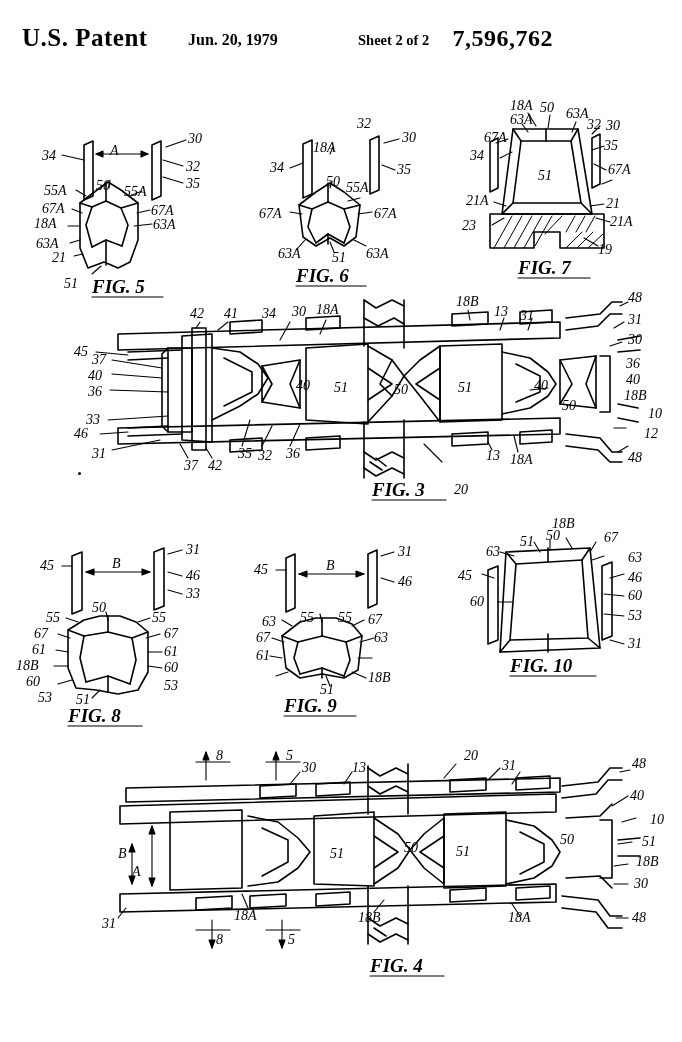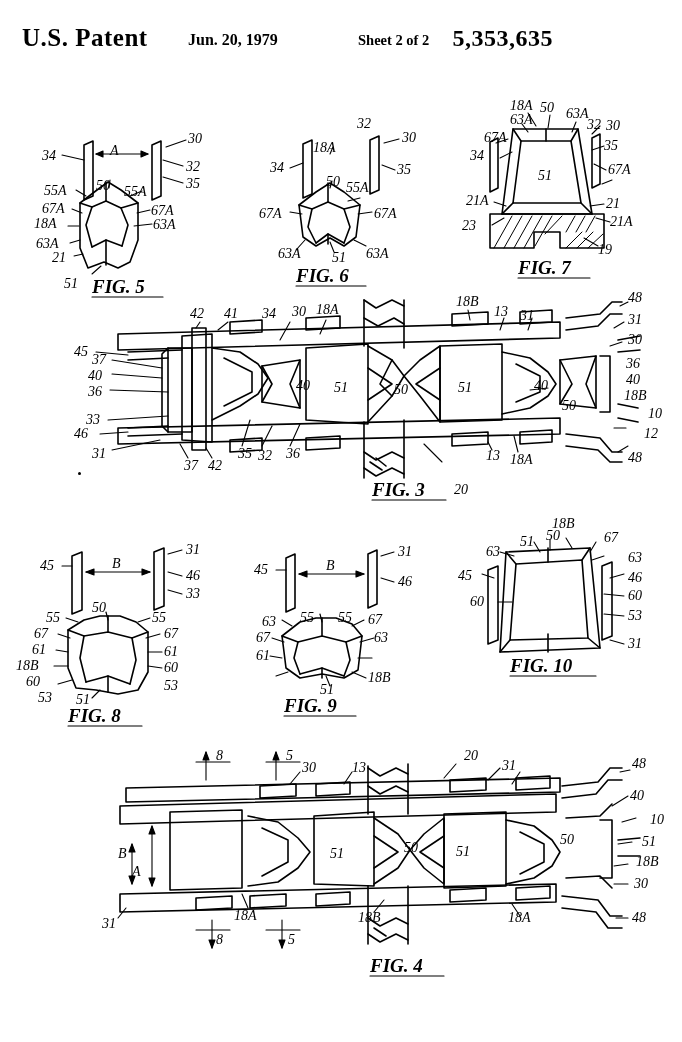--- a/index.html
+++ b/index.html
@@ -76,21 +76,21 @@
     left: 78px; top: 472px;
   }
 </style>
 </head>
 <body>
 
 <div class="header">
   <div class="hdr-patent">U.S. Patent</div>
   <div class="hdr-date">Jun. 20, 1979</div>
   <div class="hdr-sheet">Sheet 2 of 2</div>
-  <div class="hdr-number">5,353,635</div>
+  <div class="hdr-number">7,596,762</div>
 </div>
 
 <div class="dot"></div>
 
 <div id="sheet">
 <svg width="682" height="1042" viewBox="0 0 682 1042" xmlns="http://www.w3.org/2000/svg" fill="none" stroke="#000" stroke-width="1.6" stroke-linecap="round" stroke-linejoin="round">
 
   <style>
     text { font-family: "Liberation Serif", serif; font-size: 14px; fill:#000; stroke:none; font-style: italic; }
     text.cap { font-size: 19px; font-weight: bold; font-style: italic; }

